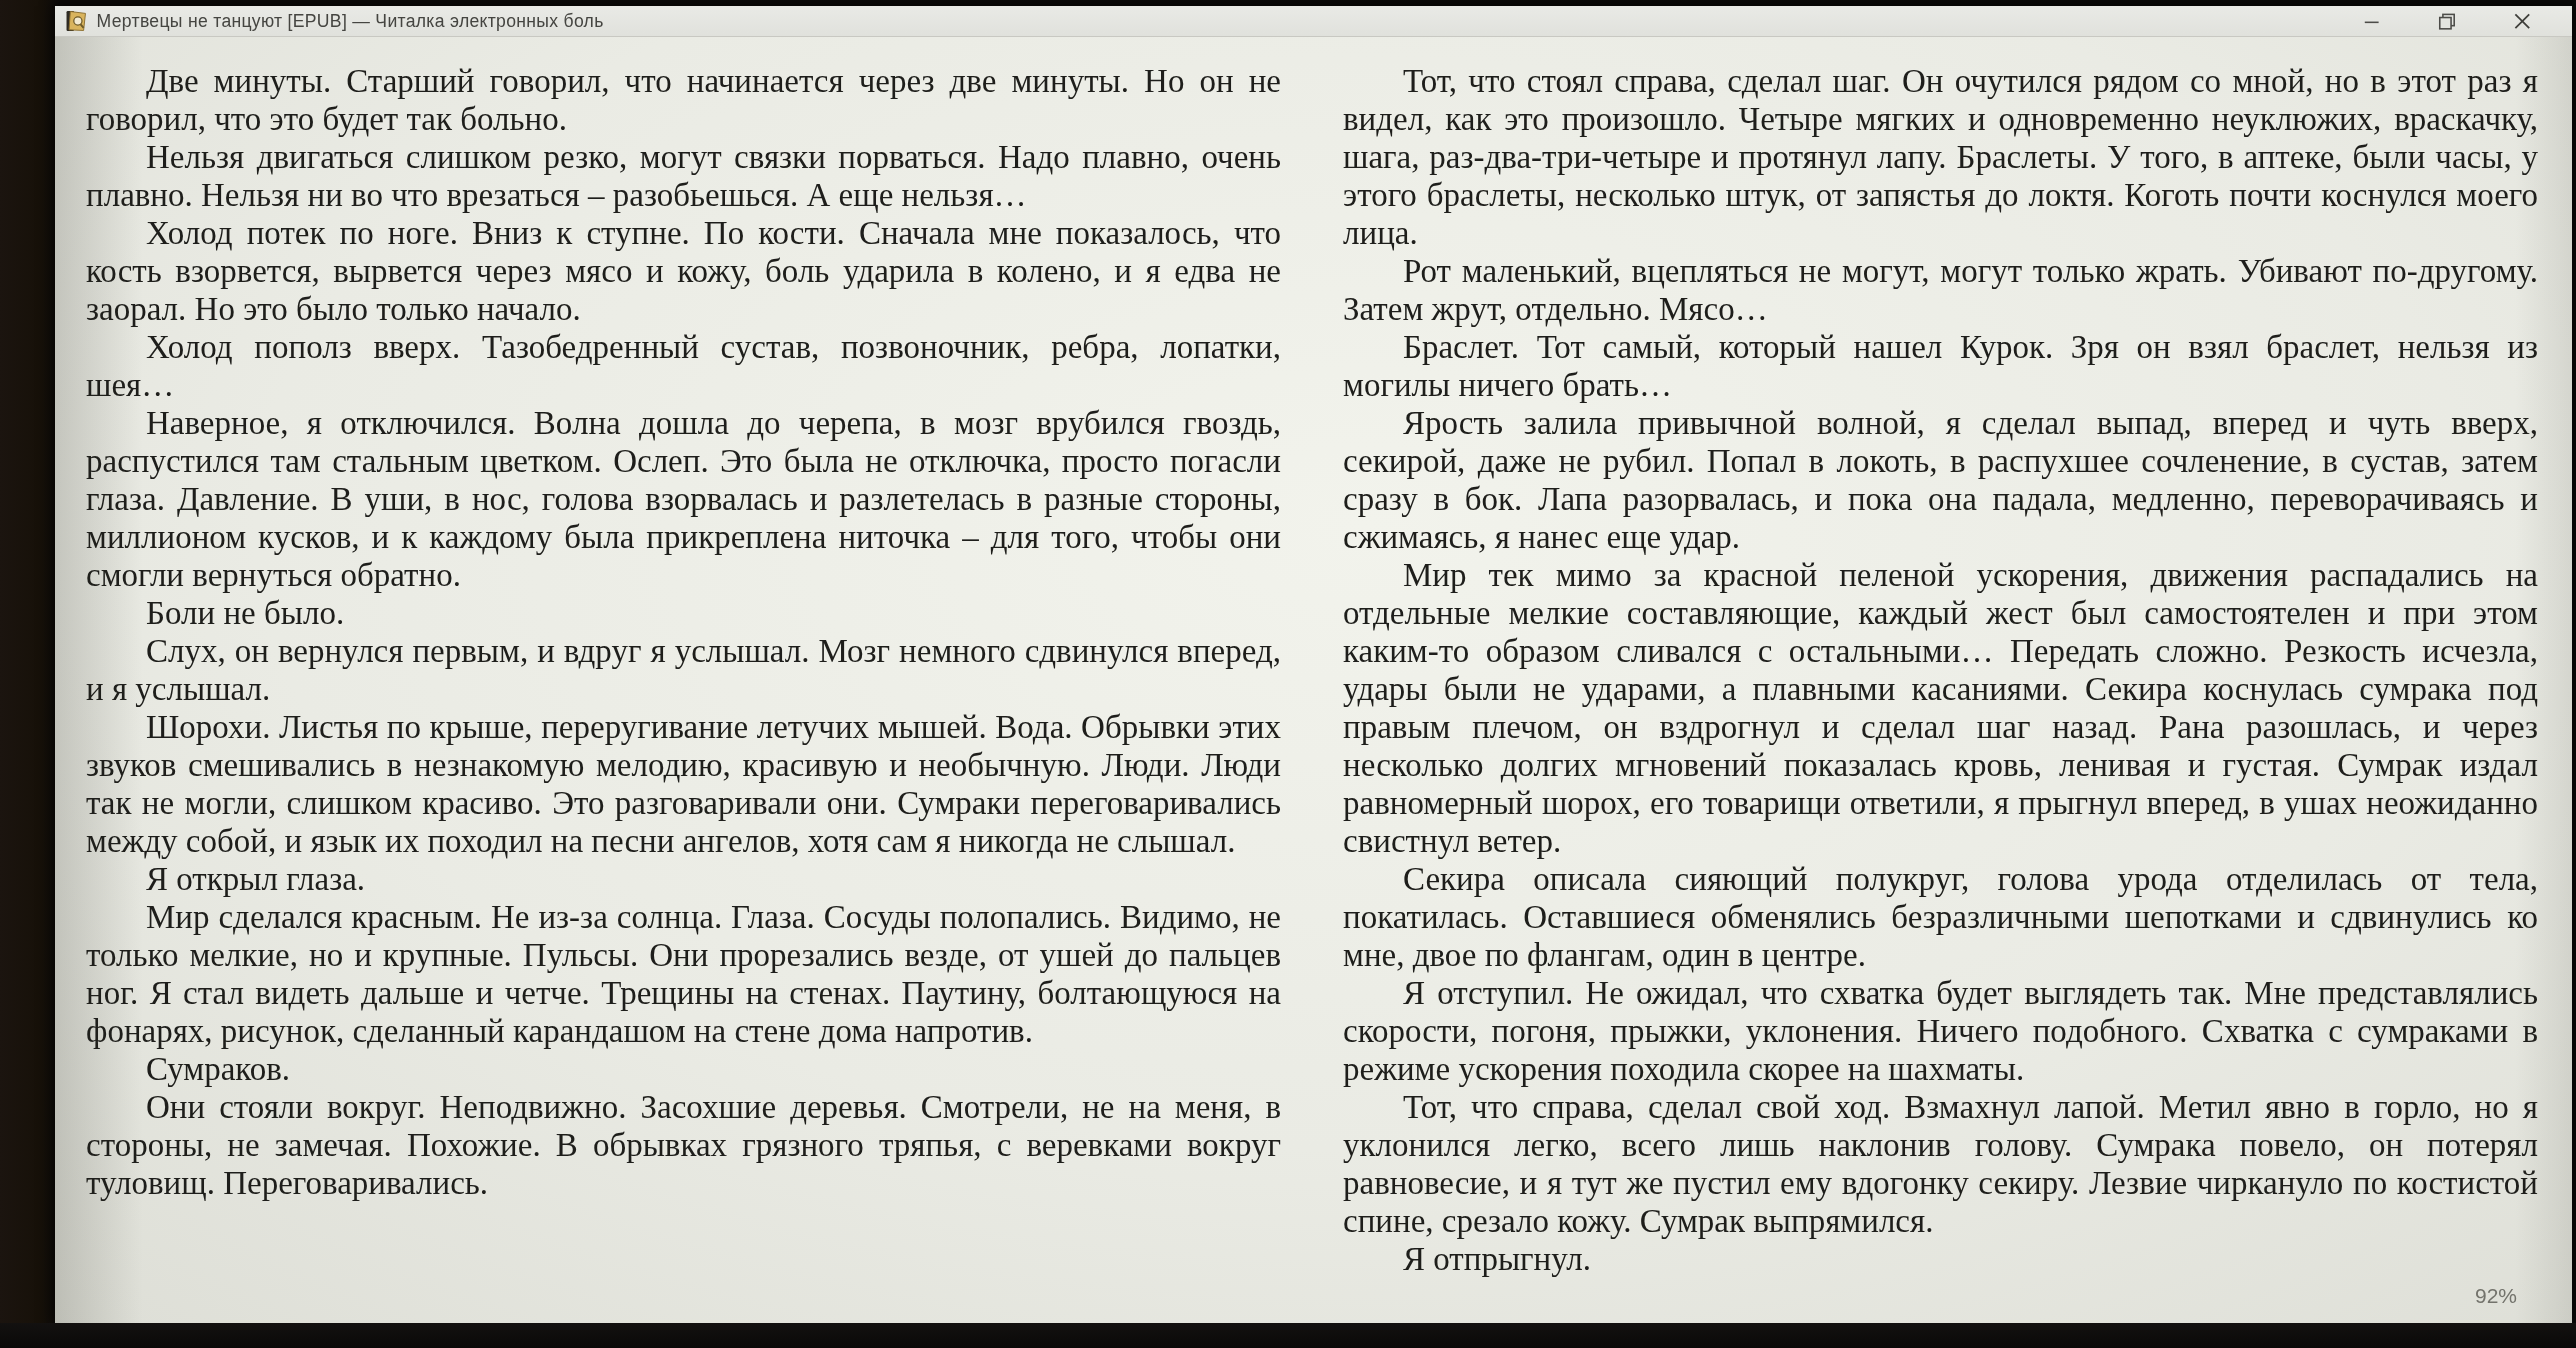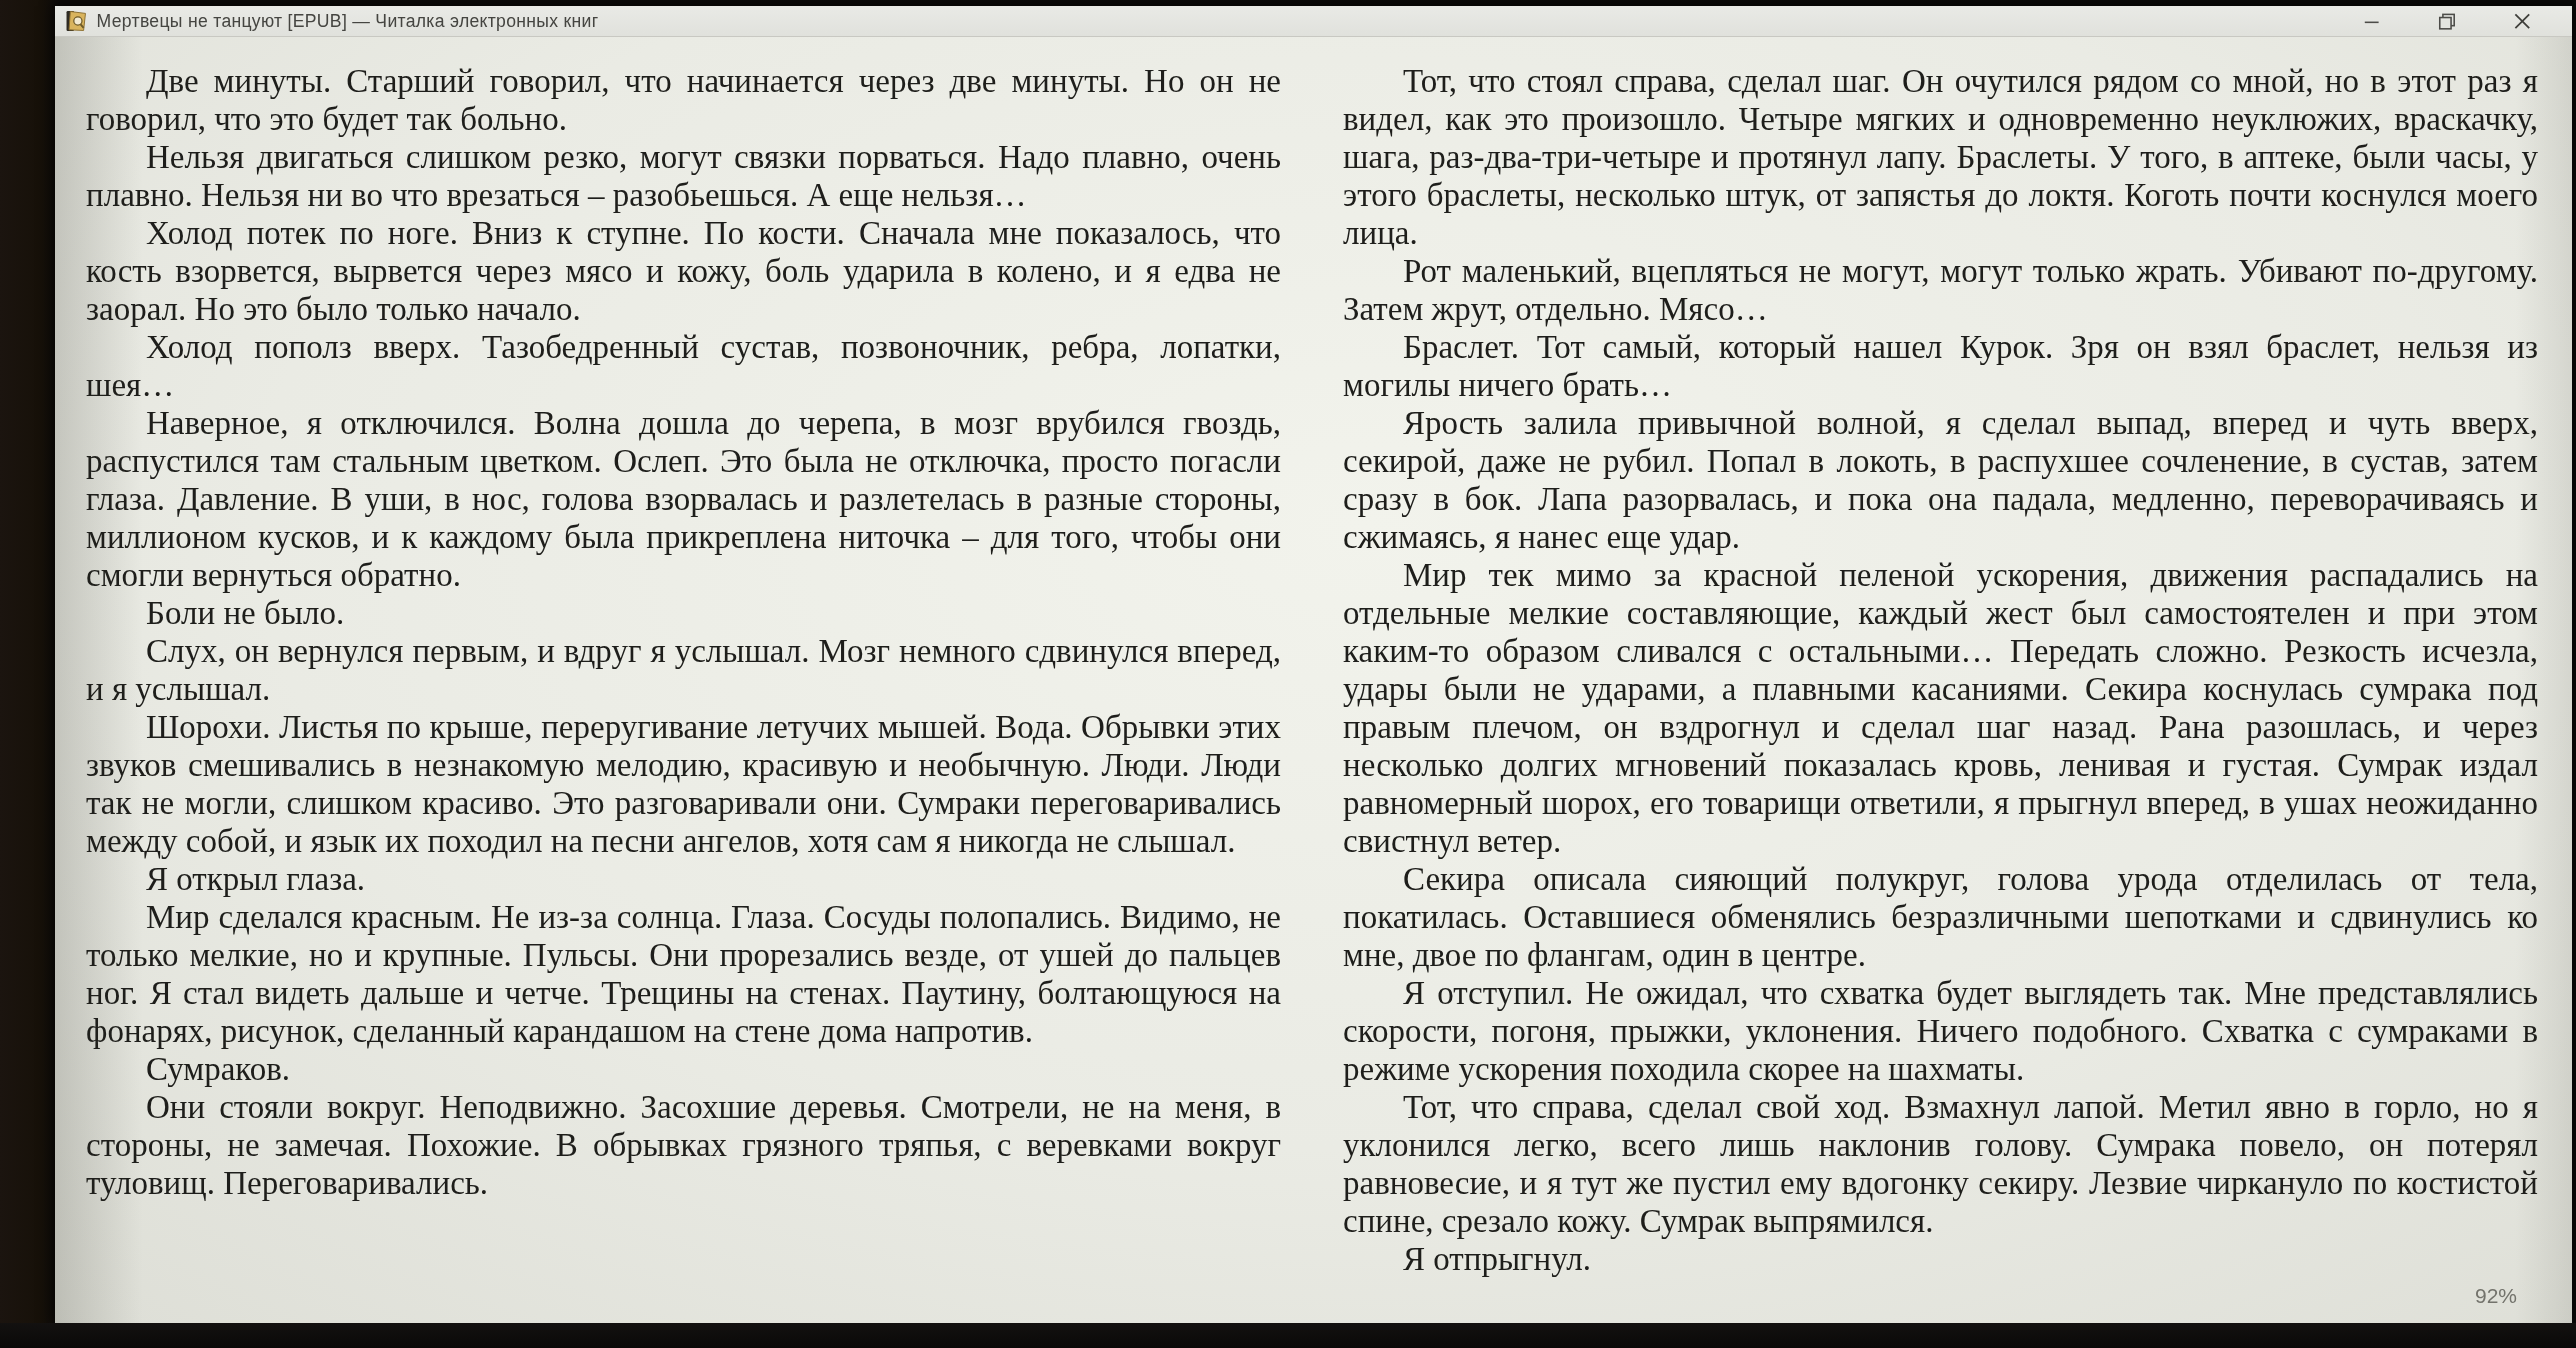--- a/index.html
+++ b/index.html
@@ -96,21 +96,21 @@
 
     <div class="titlebar">
       <span class="app-icon">
         <svg viewBox="0 0 38 38" width="24" height="24">
           <rect x="4" y="3" width="12" height="32" rx="2" fill="#2e2a22"></rect>
           <path d="M10 4 L34 7 L31 34 L8 33 Z" fill="#d9b45d" stroke="#8a6d2e" stroke-width="1.5"></path>
           <circle cx="22" cy="19" r="6.5" fill="#f2ead2" stroke="#6d5a28" stroke-width="2"></circle>
           <line x1="26" y1="24" x2="31" y2="30" stroke="#6d5a28" stroke-width="3"></line>
         </svg>
       </span>
-      <span class="title-text">Мертвецы не танцуют [EPUB] — Читалка электронных книг</span>
+      <span class="title-text">Мертвецы не танцуют [EPUB] — Читалка электронных боль</span>
 
       <div class="win-controls">
         <button class="win-btn" aria-label="minimize">
           <svg width="21.4" height="21.4" viewBox="0 0 34 34">
             <line x1="6" y1="18" x2="28" y2="18" stroke="#4c4c48" stroke-width="2.5"></line>
           </svg>
         </button>
         <button class="win-btn" aria-label="restore">
           <svg width="22.6" height="22.6" viewBox="0 0 36 36">
             <rect x="11" y="7" width="18" height="18" fill="none" stroke="#4c4c48" stroke-width="2.5"></rect>

